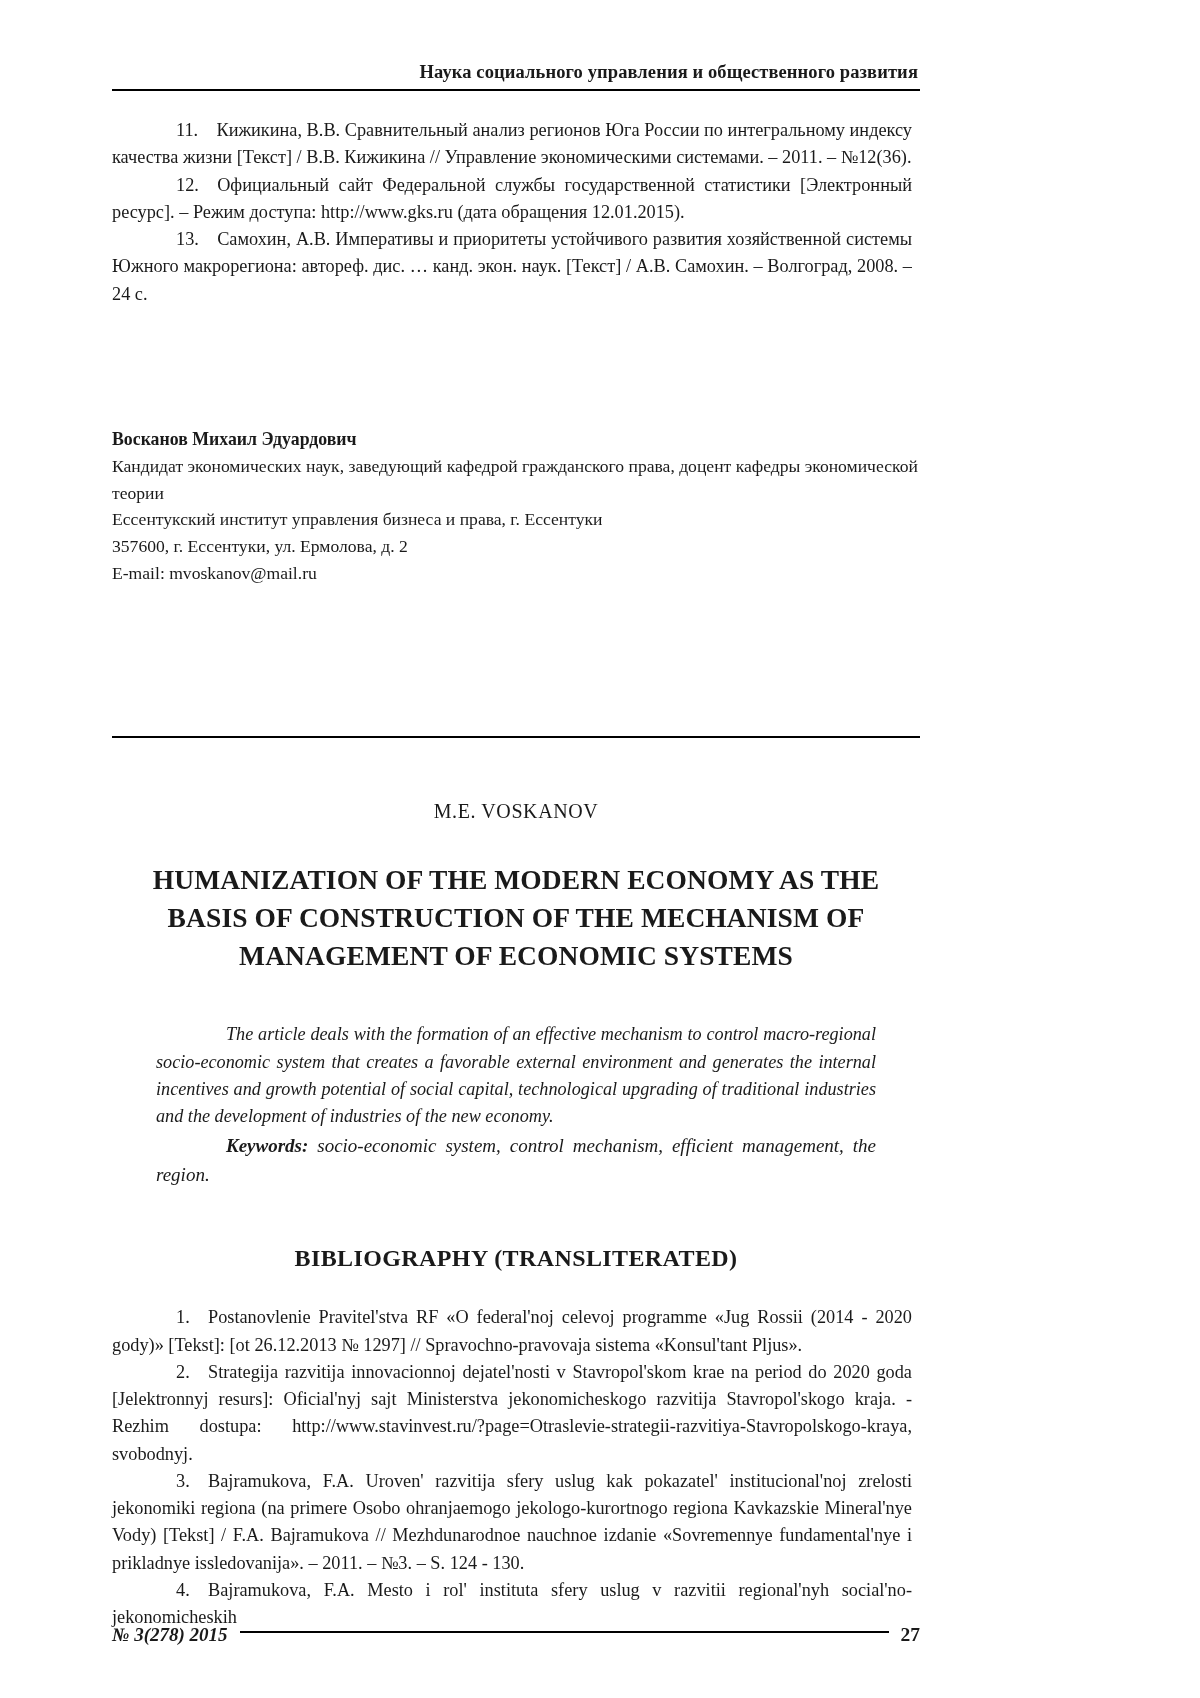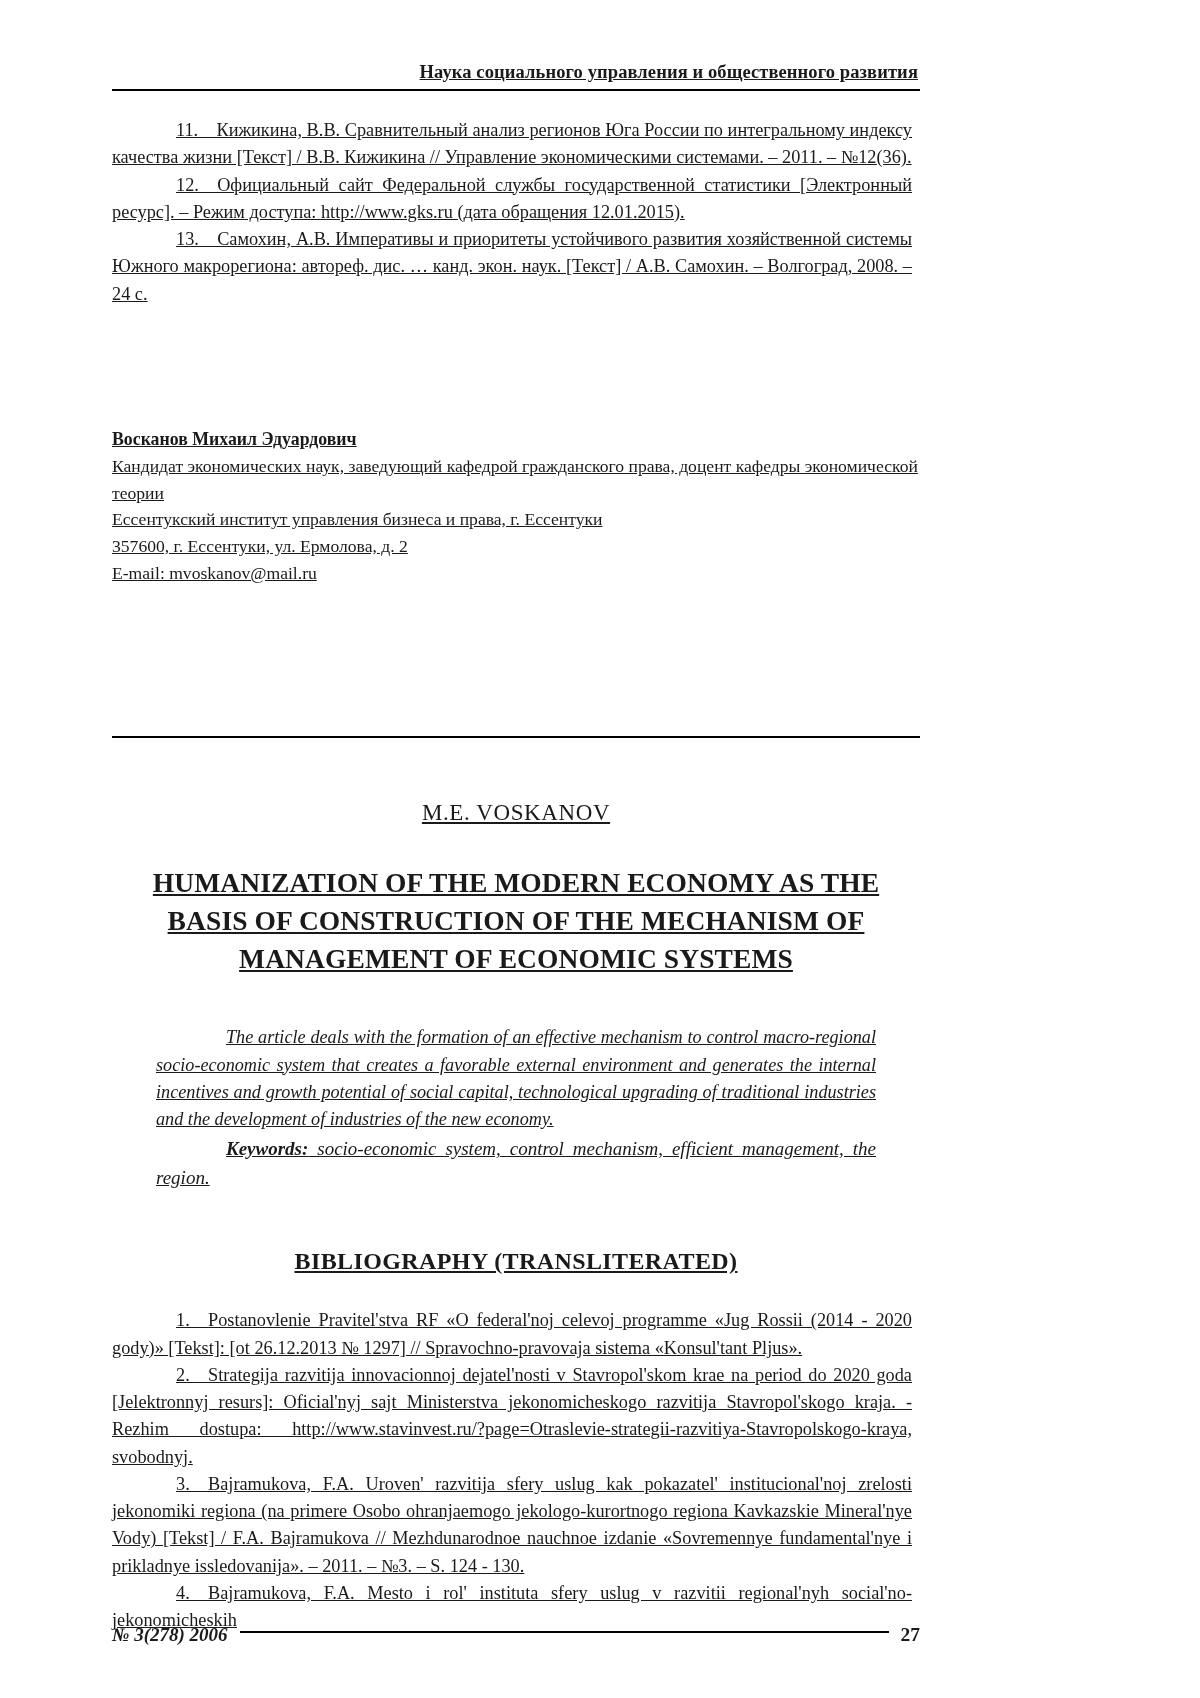--- a/index.html
+++ b/index.html
@@ -13,21 +13,20 @@
     font-family: "Liberation Serif", serif;
     color: #1a1a1a;
     position: relative;
   }
   .page {
     position: relative;
     width: 1032px;
     height: 1698px;
     box-sizing: border-box;
     padding: 0 112px;
-    text-decoration: underline;
   }
 
   
   .running-head {
     padding-top: 62px;
     text-align: right;
     font-weight: bold;
     font-size: 18.5px;
     letter-spacing: 0.1px;
     padding-right: 2px;
@@ -70,21 +69,21 @@
   .divider {
     margin-top: 150px;
     border-bottom: 2px solid #000;
     width: 100%;
   }
 
   
   .eng-author {
     margin-top: 62px;
     text-align: center;
-    font-size: 23px;
+    font-size: 20px;
     letter-spacing: 0.6px;
   }
   .eng-title {
     margin-top: 38px;
     text-align: center;
     font-weight: bold;
     font-size: 27.5px;
     line-height: 1.38;
     letter-spacing: 0.1px;
   }
@@ -186,18 +185,18 @@
   <div class="biblio-heading">BIBLIOGRAPHY (TRANSLITERATED)</div>
 
   <div class="biblio-list ref-list">
     <p class="para">1. Postanovlenie Pravitel'stva RF «O federal'noj celevoj programme «Jug Rossii (2014 - 2020 gody)» [Tekst]: [ot 26.12.2013 № 1297] // Spravochno-pravovaja sistema «Konsul'tant Pljus».</p>
     <p class="para">2. Strategija razvitija innovacionnoj dejatel'nosti v Stavropol'skom krae na period do 2020 goda [Jelektronnyj resurs]: Oficial'nyj sajt Ministerstva jekonomicheskogo razvitija Stavropol'skogo kraja. - Rezhim dostupa: http://www.stavinvest.ru/?page=Otraslevie-strategii-razvitiya-Stavropolskogo-kraya, svobodnyj.</p>
     <p class="para">3. Bajramukova, F.A. Uroven' razvitija sfery uslug kak pokazatel' institucional'noj zrelosti jekonomiki regiona (na primere Osobo ohranjaemogo jekologo-kurortnogo regiona Kavkazskie Mineral'nye Vody) [Tekst] / F.A. Bajramukova // Mezhdunarodnoe nauchnoe izdanie «Sovremennye fundamental'nye i prikladnye issledovanija». – 2011. – №3. – S. 124 - 130.</p>
     <p class="para">4. Bajramukova, F.A. Mesto i rol' instituta sfery uslug v razvitii regional'nyh social'no-jekonomicheskih</p>
   </div>
 
   <div class="footer">
-    <div class="footer-left">№ 3(278) 2006</div>
+    <div class="footer-left">№ 3(278) 2015</div>
     <div class="footer-rule"></div>
     <div class="footer-right">27</div>
   </div>
 
 </div>
 
 </body></html>

